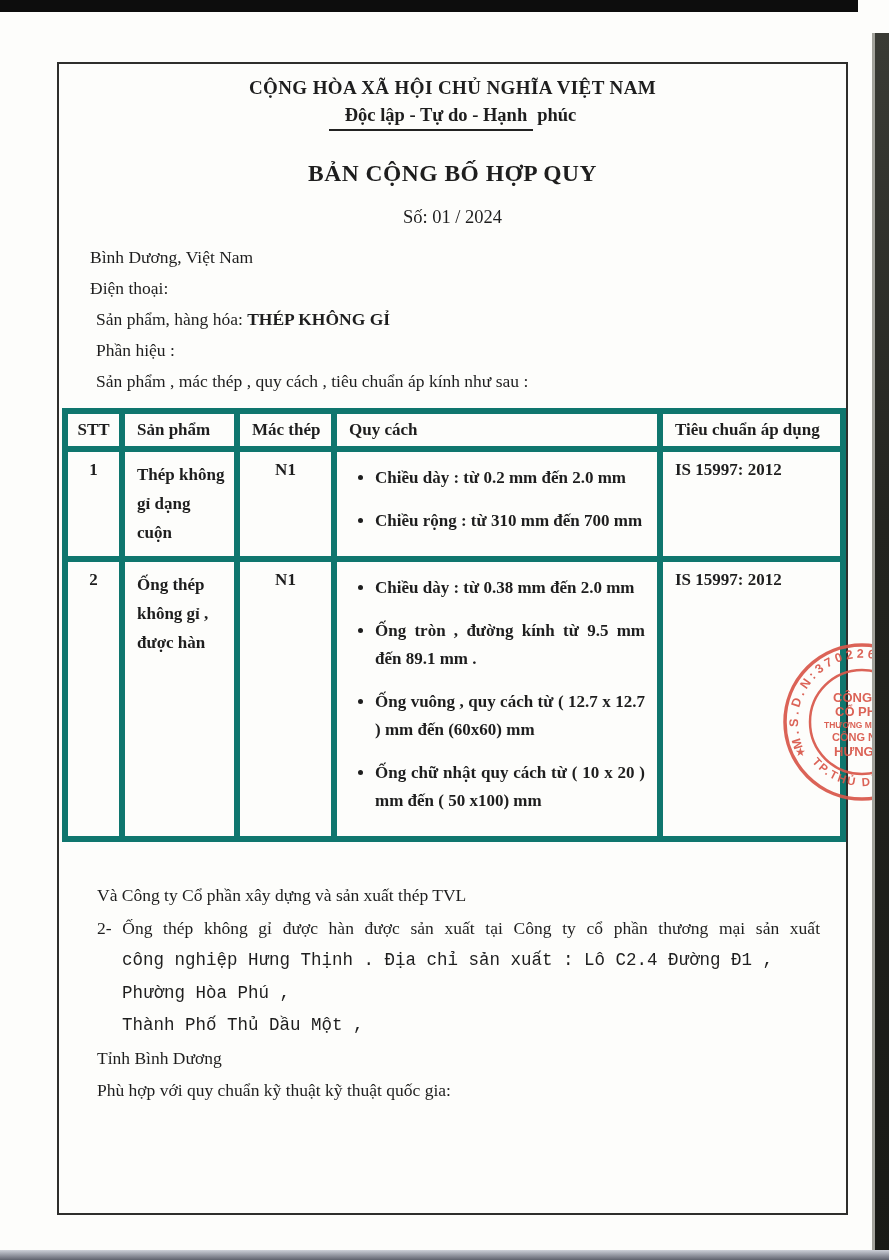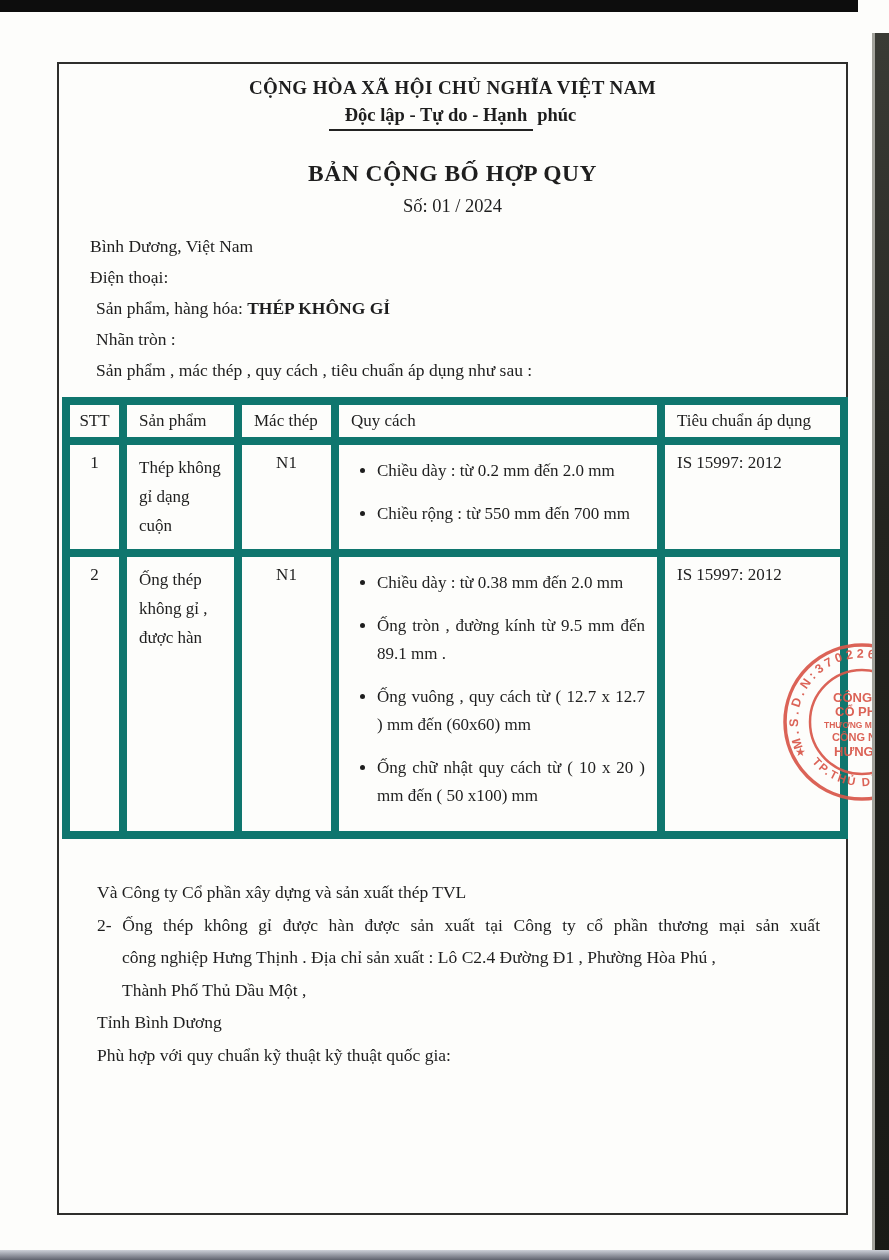--- a/index.html
+++ b/index.html
@@ -20,46 +20,46 @@
   
   .doc-box{
     position:absolute;left:57px;top:62px;width:787px;height:1149px;
     border:2px solid #2e2e2c;background:transparent;z-index:1;
   }
   .nat-header{text-align:center;margin-top:13px;font-weight:bold;font-size:19px;letter-spacing:.4px;}
   .motto{text-align:center;margin-top:6px;font-weight:bold;font-size:18.5px;}
   .motto .u{border-bottom:2.5px solid #222;padding:0 6px 3px 16px;display:inline-block;}
   .motto .tail{padding-left:4px;}
   .doc-title{text-align:center;margin-top:29px;font-weight:bold;font-size:23.5px;letter-spacing:.5px;}
-  .doc-number{text-align:center;margin-top:9px;font-size:18.5px;}
+  .doc-number{text-align:center;margin-top:20px;font-size:18.5px;}
 
   .info{margin:14px 26px 0 31px;font-size:17.5px;line-height:31px;}
   .just-line{text-align:justify;text-align-last:justify;}
   .info .plain{text-align:left;}
   .indent2{padding-left:6px;}
   .bold{font-weight:bold;}
 
   
   table.spec{border-collapse:collapse;margin:11px 0 0 3px;table-layout:fixed;width:778px;font-size:17px;}
   table.spec col.c1{width:57px;}  table.spec col.c2{width:115px;}
   table.spec col.c3{width:97px;}  table.spec col.c4{width:326px;}
   table.spec col.c5{width:183px;}
-  table.spec th,table.spec td{border:8px solid #0f766e;vertical-align:top;padding:8px 8px 6px 12px;font-weight:normal;text-align:left;margin-top:20px;}
+  table.spec th,table.spec td{border:6px solid #0f766e;vertical-align:top;padding:8px 8px 6px 12px;font-weight:bold;text-align:left;margin-top:20px;}
   table.spec thead th{height:24px;vertical-align:middle;padding-top:4px;padding-bottom:4px;}
   table.spec th.center,table.spec td.center{text-align:center;padding-left:4px;padding-right:4px;}
   table.spec tr.r1{height:100px;}
   table.spec tr.r2{height:237px;}
   td.cell-sp{text-align:justify;padding-right:8px;line-height:29px;}
   td.cell-qc{padding-left:14px;}
   ul.bullets{margin:4px 0 0 0;padding-left:26px;}
   ul.bullets li{margin-bottom:15px;text-align:justify;line-height:28px;padding-right:4px;}
 
   
   .notes{margin:37px 26px 0 38px;font-size:17.5px;line-height:32.5px;}
-  .notes .wrap-ind{padding-left:25px;}
+  .notes .wrap-ind{padding-left:25px;font-family:Liberation Mono, monospace;}
   .conform{margin:0 26px 0 7px;font-size:17.5px;line-height:32.5px;}
   .conform .l1{padding-left:22px;}
 
   
   .stamp{position:absolute;left:762px;top:622px;width:200px;height:200px;z-index:3;opacity:.92;}
   .stamp text{font-family:"Liberation Sans","DejaVu Sans",sans-serif;font-weight:bold;}
 </style>
 </head>
 <body>
 
@@ -69,22 +69,22 @@
 
   <div class="motto"><span class="u">Độc lập - Tự do - Hạnh</span><span class="tail">phúc</span></div>
 
   <div class="doc-title">BẢN CỘNG BỐ HỢP QUY</div>
   <div class="doc-number">Số: 01 / 2024</div>
 
   <div class="info">
     <div class="plain">Bình Dương, Việt Nam</div>
     <div class="plain">Điện thoại:</div>
     <div class="plain indent2"><span>Sản phẩm, hàng hóa: </span><span class="bold">THÉP KHÔNG GỈ</span></div>
-    <div class="plain indent2">Nhãn tròn :</div>
-    <div class="plain indent2">Sản phẩm , mác thép , quy cách , tiêu chuẩn áp dụng như sau :</div>
+    <div class="plain indent2">Phần hiệu :</div>
+    <div class="plain indent2">Sản phẩm , mác thép , quy cách , tiêu chuẩn áp kính như sau :</div>
   </div>
 
   <table class="spec">
     <colgroup>
         <col class="c1">
         <col class="c2">
         <col class="c3">
         <col class="c4">
         <col class="c5">
       </colgroup>
@@ -98,21 +98,21 @@
         </tr>
       </thead>
     <tbody id="spec-body">
         <tr class="r1">
           <td class="center">1</td>
           <td class="cell-sp">Thép không gỉ dạng cuộn</td>
           <td class="center">N1</td>
           <td class="cell-qc">
             <ul class="bullets">
               <li>Chiều dày : từ 0.2 mm đến 2.0 mm</li>
-              <li>Chiều rộng : từ 550 mm đến 700 mm</li>
+              <li>Chiều rộng : từ 310 mm đến 700 mm</li>
             </ul>
           </td>
           <td>IS 15997: 2012</td>
         </tr>
         <tr class="r2">
           <td class="center">2</td>
           <td class="cell-sp">Ống thép không gỉ , được hàn</td>
           <td class="center">N1</td>
           <td class="cell-qc">
             <ul class="bullets">

